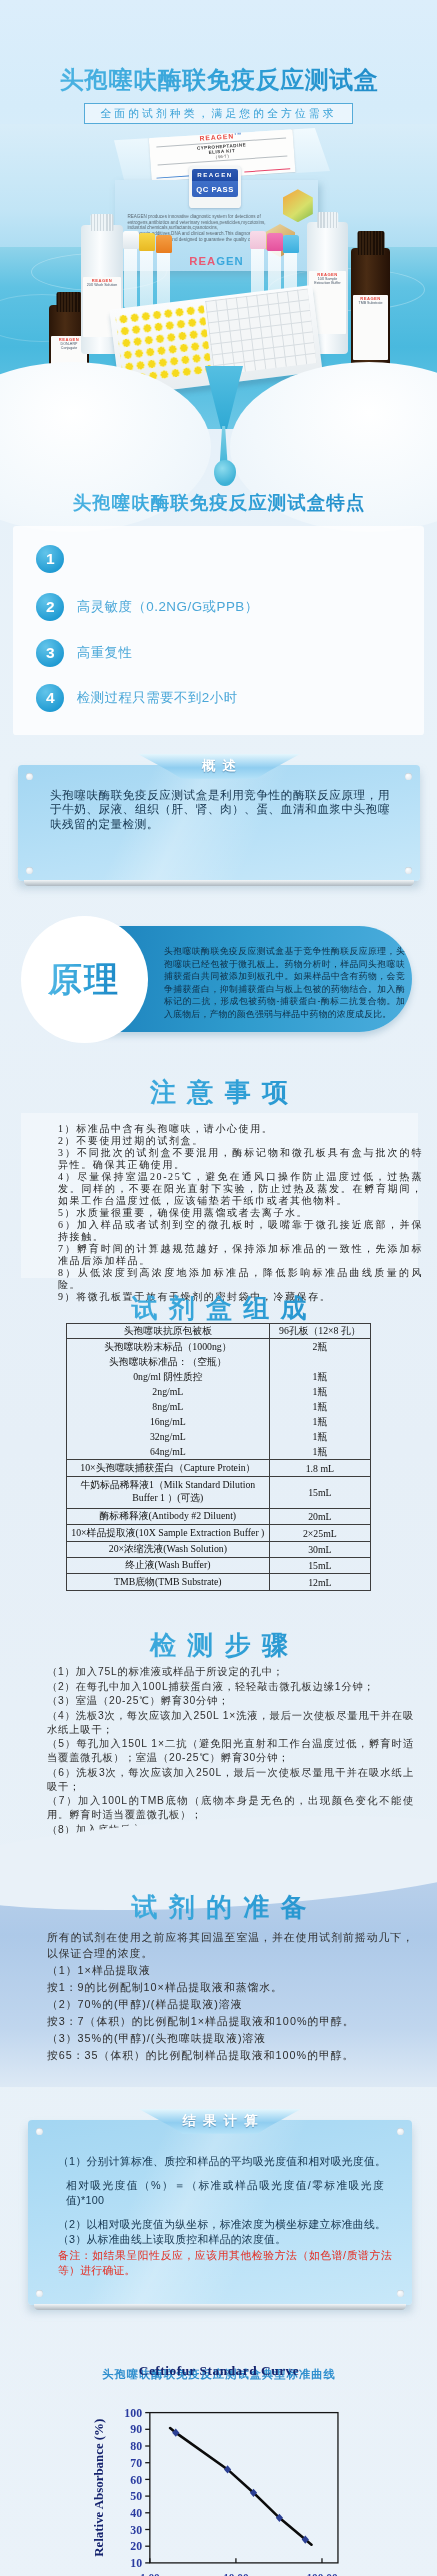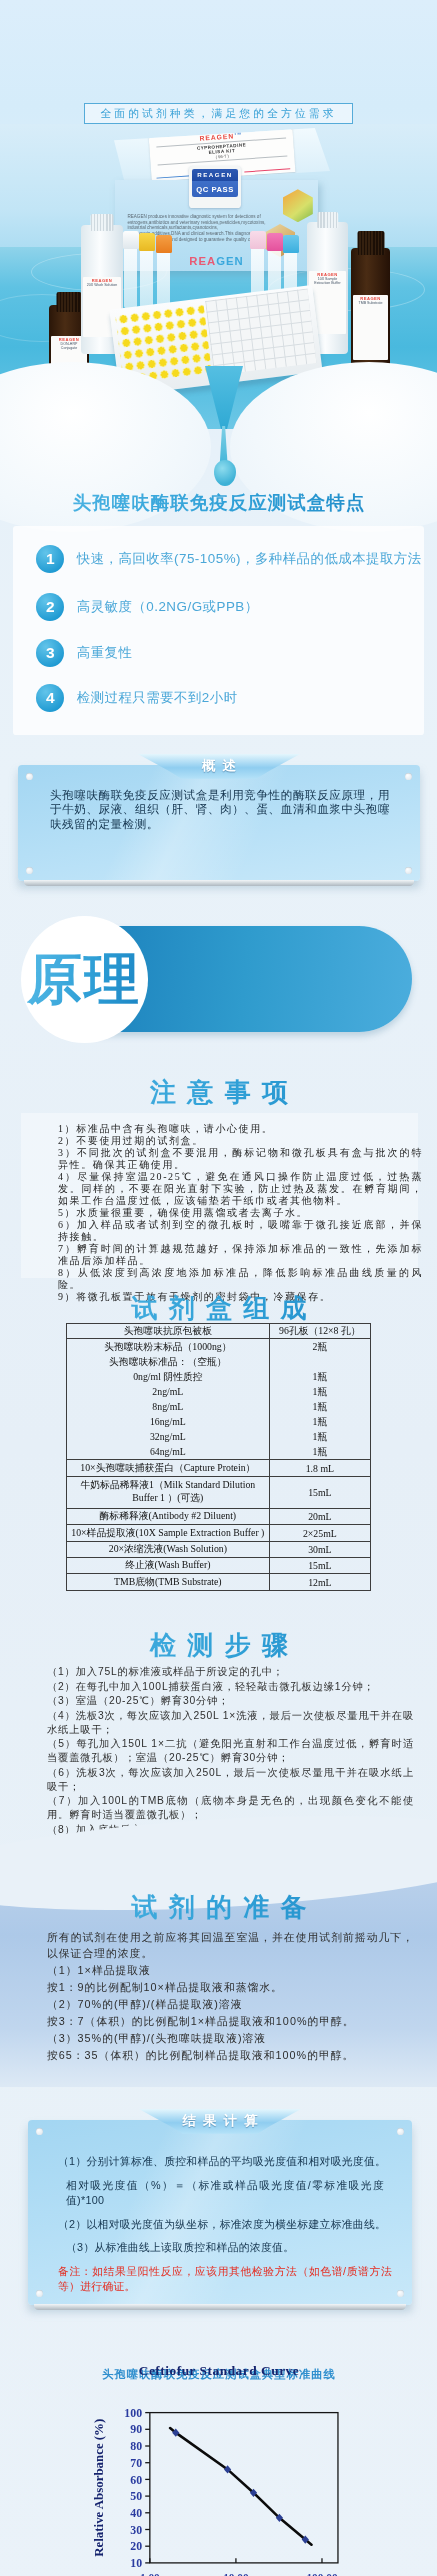--- a/index.html
+++ b/index.html
@@ -83,21 +83,21 @@
   .panel-dot{position:absolute;width:6.7px;height:6.7px;border-radius:50%;
          background:radial-gradient(circle at 35% 30%,#ffffff,#d9e4ec);box-shadow:inset 0 0.5px 1px rgba(60,90,110,.3);}
   .panel-txt{position:absolute;color:#14344e;text-align:justify;}
   .red{color:#e52b1f;}
   
   .pri-rect{top:926px;left:77px;width:335px;height:106px;border-radius:23px 54px 54px 23px;
             background:linear-gradient(95deg,#1a7fbb 0%,#2f9bcd 50%,#4badd z 100%);
             background:linear-gradient(95deg,#1a7fbb 0%,#2f9bcd 50%,#4baddd 100%);box-shadow:0 4.1px 6.2px rgba(90,140,170,.3);}
   .pri-circle{top:916px;left:20.6px;width:127px;height:127px;border-radius:50%;background:#fff;
             display:flex;align-items:center;justify-content:center;}
-  .pri-word{font-size:55px;letter-spacing:2.1px;}
+  .pri-word{font-size:34px;letter-spacing:2.1px;}
   .pri-text{top:945px;left:164px;width:241px;font-size:8.8px;line-height:12.5px;color:#0e2d45;text-align:justify;letter-spacing:0.3px;}
   
   .sec-title{font-size:26px;letter-spacing:11.3px;text-indent:11.3px;}
   
   .notes-bg{top:1113px;left:20.6px;width:397px;height:165px;background:rgba(255,255,255,.4);}
   .notes-txt{top:1123px;left:58px;width:365px;font-family:"Liberation Serif",serif;font-size:10px;line-height:12px;
              letter-spacing:1.6px;color:#1d1d1d;text-align:justify;}
   .notes-txt p{margin:0;}
   
   .comp-table{top:1323px;left:66px;width:305px;border-collapse:collapse;font-family:"Liberation Serif",serif;
@@ -118,20 +118,21 @@
   
   .curve-cn{top:2336px;font-size:11.3px;letter-spacing:1px;color:#2f8fce;font-weight:bold;margin-top:31px;}
   .curve-en{top:2363px;font-family:"Liberation Serif",serif;font-size:13.4px;font-weight:bold;color:#16246e;letter-spacing:0.5px;}
   #curve-svg{position:absolute;top:2393px;left:88px;}
 </style>
 </head>
 <body>
 
 <div class="page">
 
+  <div class="abs ctr hero-title grad-text">头孢噻呋酶联免疫反应测试盒</div>
   <div class="abs hero-sub">全面的试剂种类，满足您的全方位需求</div>
 
   <div class="abs photo">
     <div class="sea"></div>
     <div class="ripple" style="top:129px;left:31px;width:134px;height:36px;opacity:.5"></div>
     <div class="ripple" style="top:144px;left:268px;width:155px;height:41px;opacity:.5"></div>
     <div class="ripple" style="top:170px;left:-20.6px;width:124px;height:46px;opacity:.35"></div>
 
     <div class="kit-box-top">
       <div class="kit-label">
@@ -212,21 +213,20 @@
     <div class="foam" style="top:238px;left:-67px;width:278px;height:170px"></div>
     <div class="foam" style="top:238px;left:230px;width:278px;height:170px"></div>
   </div>
   <div class="abs drop-tail"></div>
   <div class="abs drop-blob"></div>
 
   <div class="abs ctr feat-title grad-text">头孢噻呋酶联免疫反应测试盒特点</div>
   <div class="abs feat-card">
     <div class="feat-item" style="top:18.5px">
       <div class="feat-num">1</div>
-      <div class="feat-text">快速，高回收率(75-105%)，多种样品的低成本提取方法</div>
     </div>
     <div class="feat-item" style="top:67px">
       <div class="feat-num">2</div>
       <div class="feat-text">高灵敏度（0.2NG/G或PPB）</div>
     </div>
     <div class="feat-item" style="top:113px">
       <div class="feat-num">3</div>
       <div class="feat-text">高重复性</div>
     </div>
     <div class="feat-item" style="top:158px">
@@ -238,20 +238,21 @@
   <div class="panel" style="top:765px;left:18px;width:402px;height:116px">
     <div class="panel-tab">概述</div>
     <div class="panel-dot" style="top:8.2px;left:8.2px"></div>
     <div class="panel-dot" style="top:8.2px;right:8.2px"></div>
     <div class="panel-dot" style="bottom:7.2px;left:8.2px"></div>
     <div class="panel-dot" style="bottom:7.2px;right:8.2px"></div>
     <div class="panel-txt" style="top:23px;left:32px;width:340px;font-size:11.6px;line-height:14.4px;letter-spacing:0.5px">头孢噻呋酶联免疫反应测试盒是利用竞争性的酶联反应原理，用于牛奶、尿液、组织（肝、肾、肉）、蛋、血清和血浆中头孢噻呋残留的定量检测。</div>
   </div>
 
   <div class="abs pri-rect"></div>
+  <div class="abs pri-text">头孢噻呋酶联免疫反应测试盒基于竞争性酶联反应原理，头孢噻呋已经包被于微孔板上。药物分析时，样品同头孢噻呋捕获蛋白共同被添加到板孔中。如果样品中含有药物，会竞争捕获蛋白，抑制捕获蛋白与板上包被的药物结合。加入酶标记的二抗，形成包被药物-捕获蛋白-酶标二抗复合物。加入底物后，产物的颜色强弱与样品中药物的浓度成反比。</div>
   <div class="abs pri-circle">
     <span class="pri-word grad-text">原理</span>
   </div>
 
   <div class="abs ctr sec-title grad-text" style="top:1075px">注意事项</div>
   <div class="abs notes-bg"></div>
   <div class="abs notes-txt">
     <p>1）标准品中含有头孢噻呋，请小心使用。</p>
     <p>2）不要使用过期的试剂盒。</p>
     <p>3）不同批次的试剂盒不要混用，酶标记物和微孔板具有盒与批次的特异性。确保其正确使用。</p>
@@ -351,21 +352,21 @@
   <div class="panel" style="top:2120px;left:28px;width:384px;height:185px">
     <div class="panel-tab">结果计算</div>
     <div class="panel-dot" style="top:8.2px;left:8.2px"></div>
     <div class="panel-dot" style="top:8.2px;right:8.2px"></div>
     <div class="panel-dot" style="bottom:8.2px;left:8.2px"></div>
     <div class="panel-dot" style="bottom:8.2px;right:8.2px"></div>
     <div class="panel-txt" style="top:34px;left:30px;width:334px;font-size:10.8px;line-height:15.5px;letter-spacing:0.3px">
       <p style="margin:0">（1）分别计算标准、质控和样品的平均吸光度值和相对吸光度值。</p>
       <p style="margin:8px">相对吸光度值（%）＝（标准或样品吸光度值/零标准吸光度值)*100</p>
       <p style="margin:0">（2）以相对吸光度值为纵坐标，标准浓度为横坐标建立标准曲线。</p>
-      <p style="margin:8px">（3）从标准曲线上读取质控和样品的浓度值。</p>
+      <p style="margin:0">（3）从标准曲线上读取质控和样品的浓度值。</p>
       <p class="red" style="margin:0">备注：如结果呈阳性反应，应该用其他检验方法（如色谱/质谱方法等）进行确证。</p>
     </div>
   </div>
 
   <div class="abs ctr curve-cn">头孢噻呋酶联免疫反应测试盒典型标准曲线</div>
   <div class="abs ctr curve-en">Ceftiofur Standard Curve</div>
   <svg id="curve-svg" width="268" height="233" viewBox="0 0 520 452">
       <rect x="120" y="38" width="365" height="291.6" fill="none" stroke="#151515" stroke-width="2.5"></rect>
       <line x1="111" y1="329.6" x2="120" y2="329.6" stroke="#151515" stroke-width="2.5"></line>
       <text x="105" y="337.6" text-anchor="end" font-family="&quot;Liberation Serif&quot;,&quot;DejaVu Serif&quot;,serif" font-size="23" font-weight="bold" fill="#2a3ca0">10</text>

